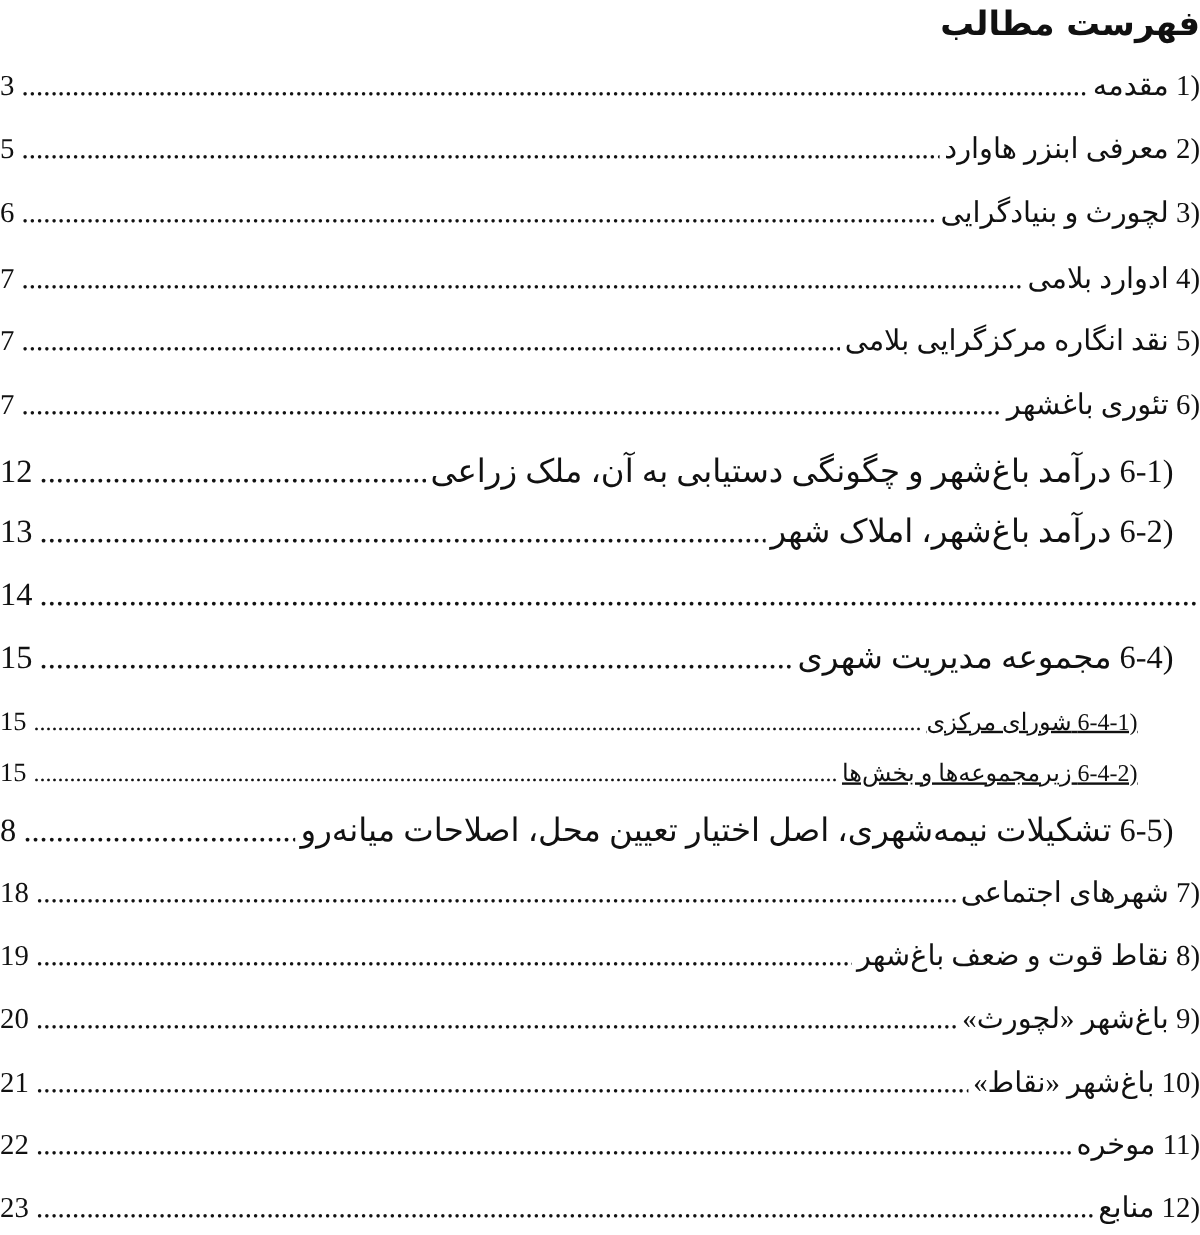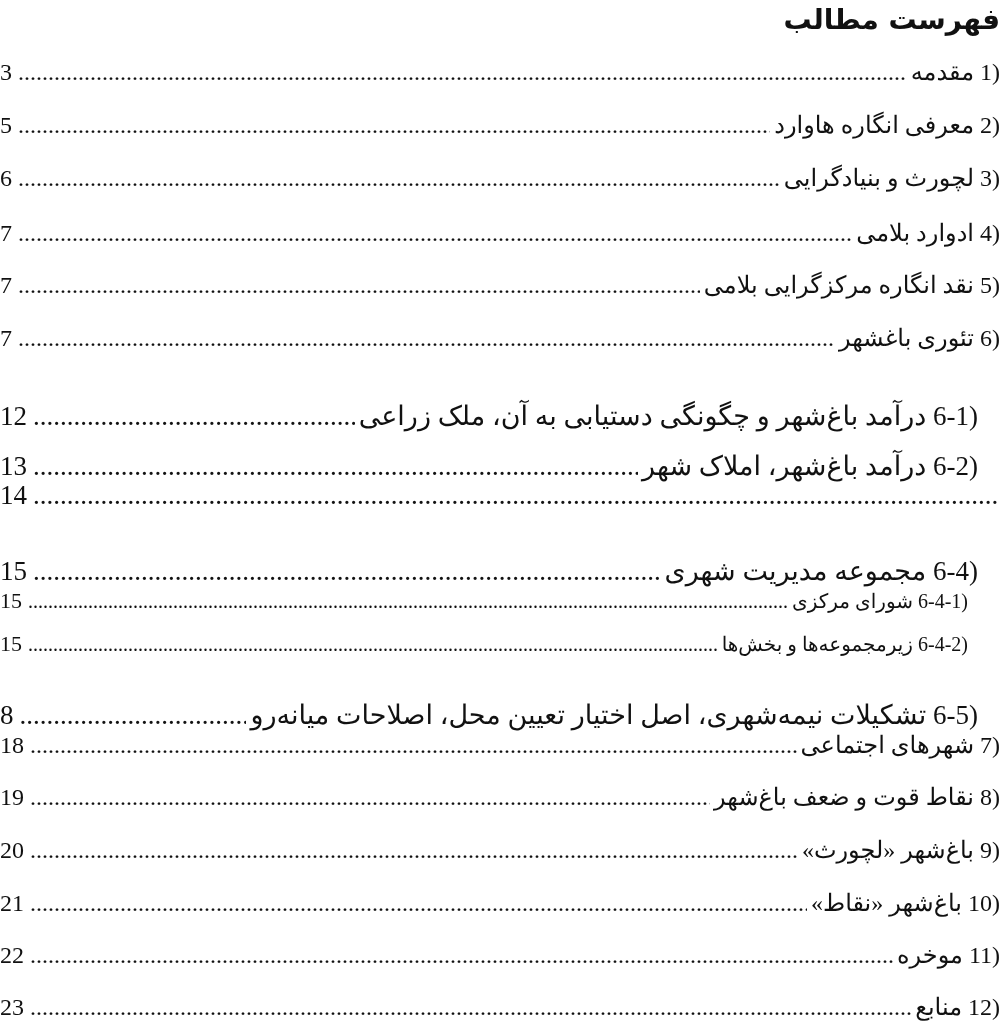--- a/index.html
+++ b/index.html
@@ -10,37 +10,37 @@
     .row { position: absolute; left: 0; right: 0; display: flex; flex-direction: row-reverse;
            align-items: baseline; white-space: nowrap; }
     .row .label { direction: rtl; unicode-bidi: plaintext; padding-left: 4px; }
     .row .label .num { direction: ltr; unicode-bidi: isolate; }
     .row .dots { flex: 1; overflow: hidden; direction: ltr; color: #111; letter-spacing: 0px; }
     .row .dots::before { content: "........................................................................................................................................................................................................................................................................................................................................"; }
     .row .page { direction: ltr; padding-right: 6px; }
     .lvl1 { font-size: 24px; height: 40px; line-height: 40px; }
     .lvl2 { font-size: 27px; height: 44px; line-height: 44px; }
     .lvl3 { font-size: 20px; height: 34px; line-height: 34px; }
-    .lvl2 .label { padding-right: 22px; margin-top: 23px; }
-    .lvl3 .label { padding-right: 32px; }
+    .lvl2 .label { padding-right: 22px; }
+    .lvl3 .label { padding-right: 52px; text-decoration: underline; }
     .lvl3 .page { font-size: 22px; }
   </style>
 </head>
 <body>
 
 <div class="title">فهرست مطالب</div>
 
 <div>
   <div class="row lvl1" style="top:52px">
     <span class="label"><span class="num">1)</span> <span>مقدمه</span></span>
     <span class="dots"></span>
     <span class="page">3</span>
   </div>
   <div class="row lvl1" style="top:105px">
-    <span class="label"><span class="num">2)</span> <span>معرفی انگاره هاوارد</span></span>
+    <span class="label"><span class="num">2)</span> <span>معرفی ابنزر هاوارد</span></span>
     <span class="dots"></span>
     <span class="page">5</span>
   </div>
   <div class="row lvl1" style="top:158px">
     <span class="label"><span class="num">3)</span> <span>لچورث و بنیادگرایی</span></span>
     <span class="dots"></span>
     <span class="page">6</span>
   </div>
   <div class="row lvl1" style="top:213px">
     <span class="label"><span class="num">4)</span> <span>ادوارد بلامی</span></span>

